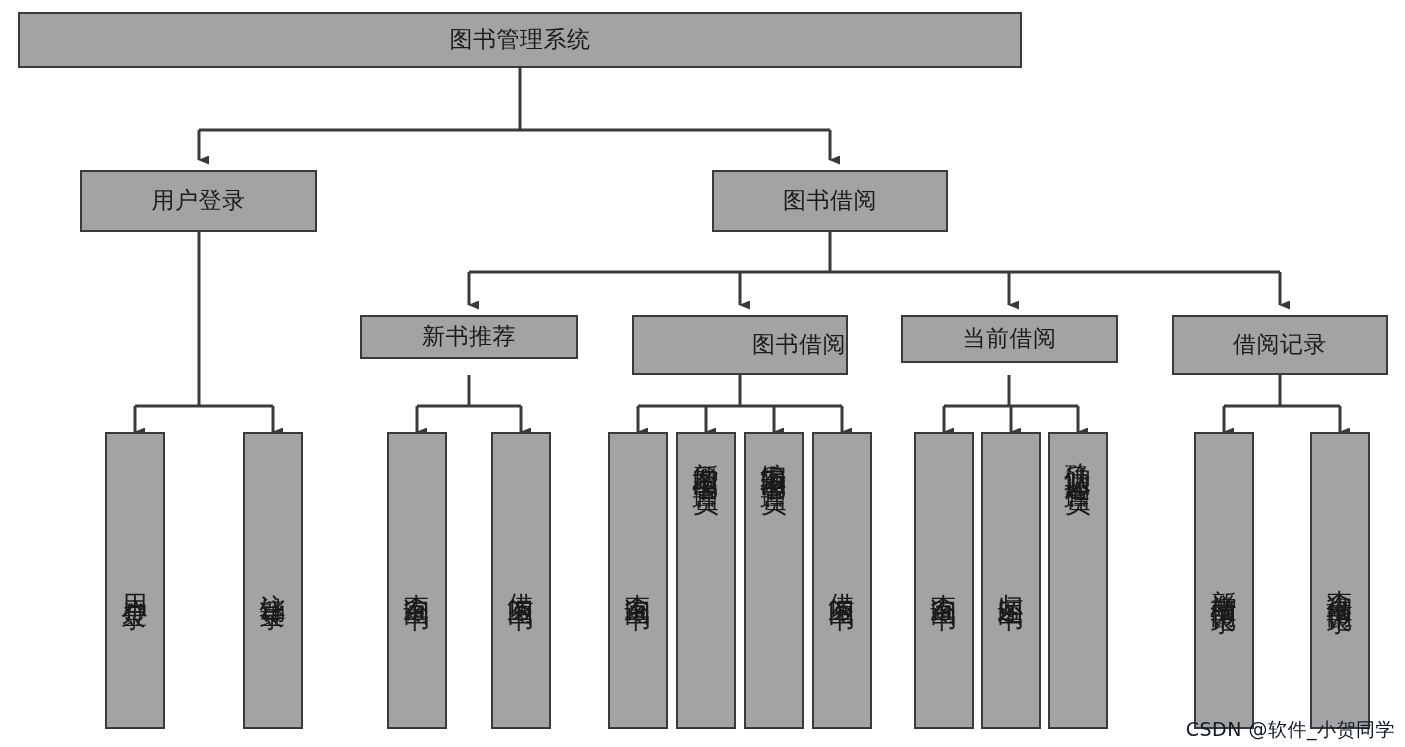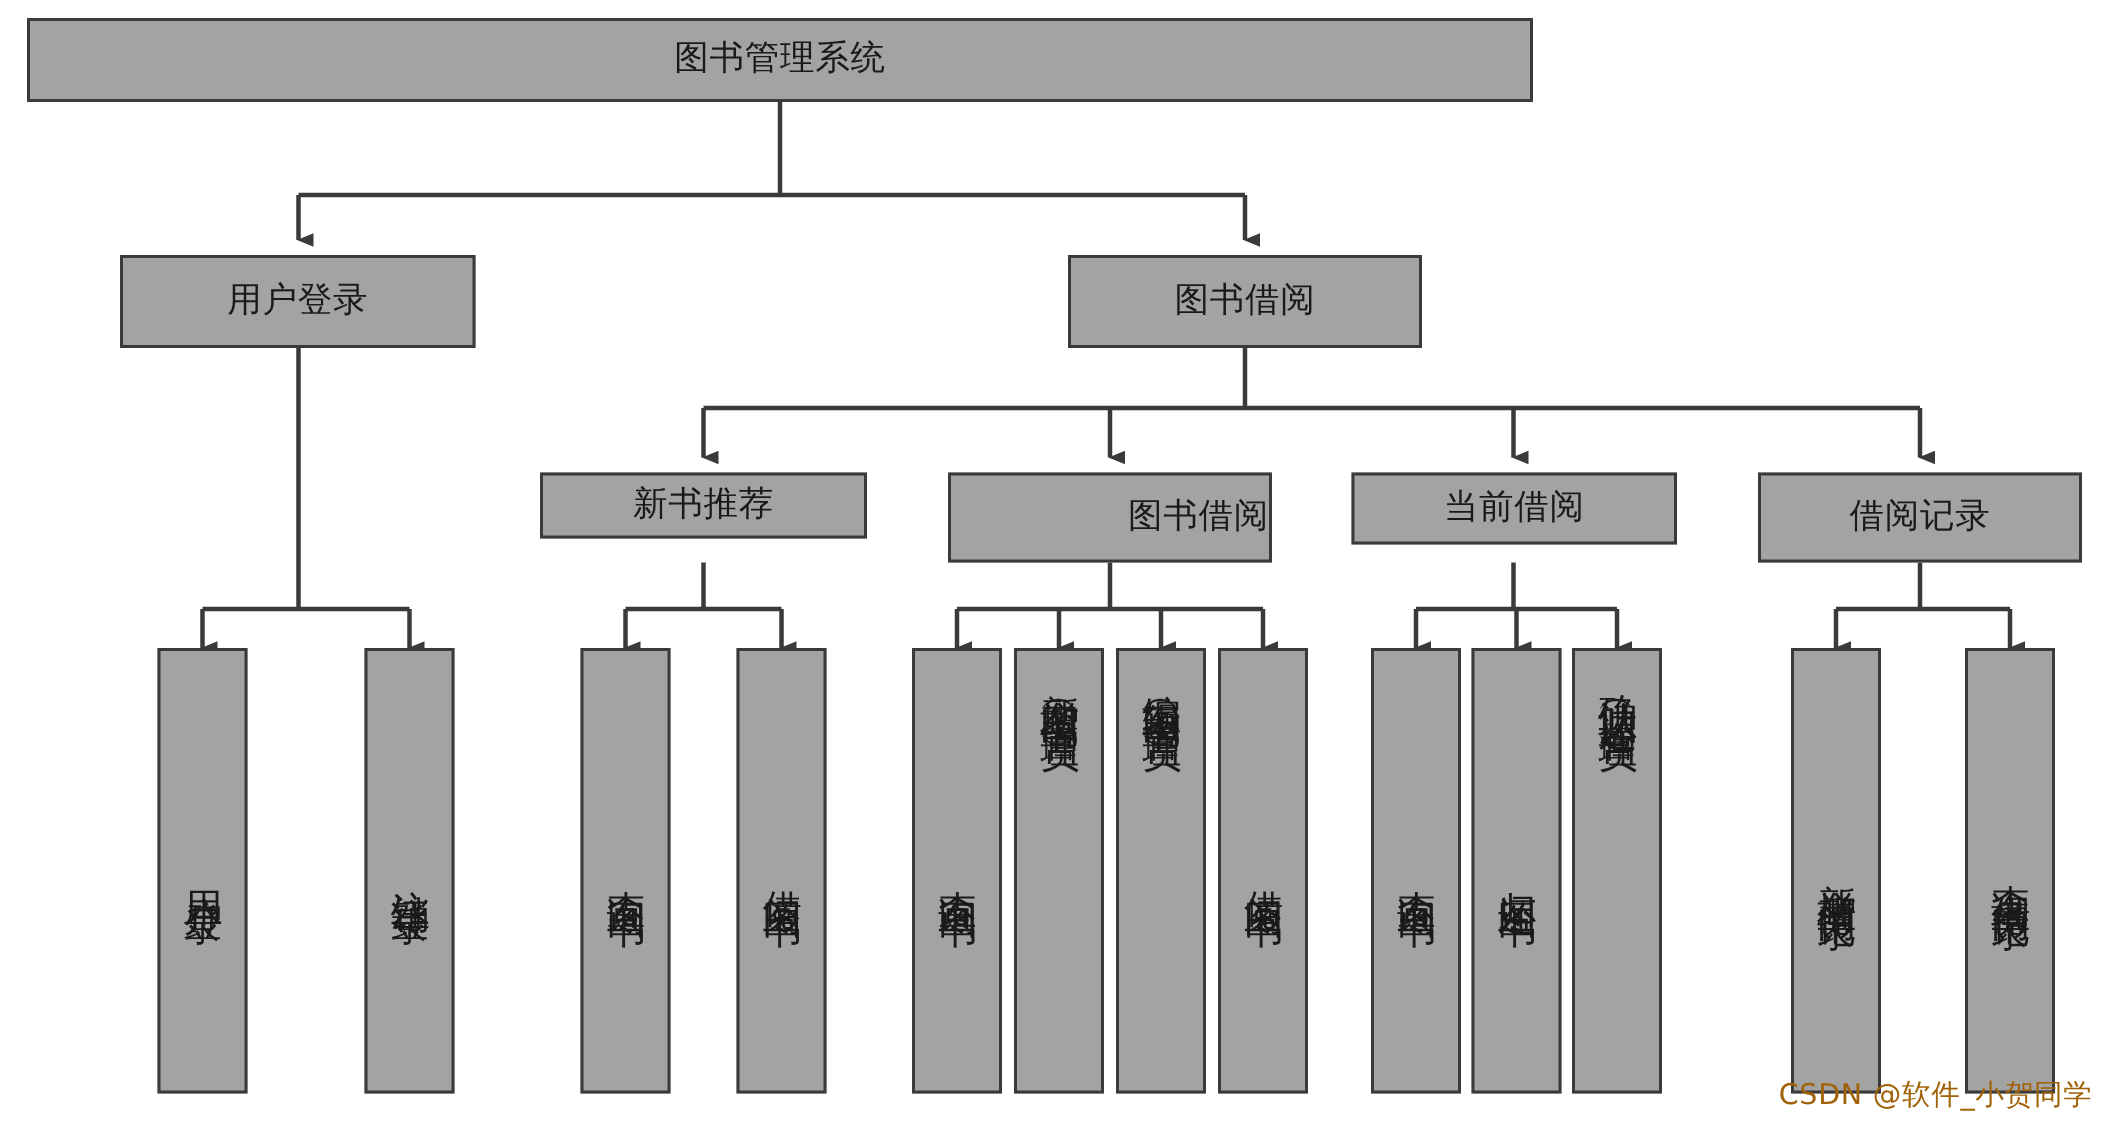--- a/index.html
+++ b/index.html
@@ -62,21 +62,21 @@
   }
   .node.vert.mid {
     align-items: center;
     padding-top: 0;
   }
   #watermark {
     position: absolute;
     right: 10px;
     bottom: 4px;
     font-size: 19px;
-    color: #a16207;
+    color: #0f172a;
     white-space: nowrap;
     letter-spacing: 0.5px;
   }
 </style>
 </head>
 <body>
 
 <div id="canvas">
 
   <svg id="edges" viewBox="0 0 1405 747" xmlns="http://www.w3.org/2000/svg">

